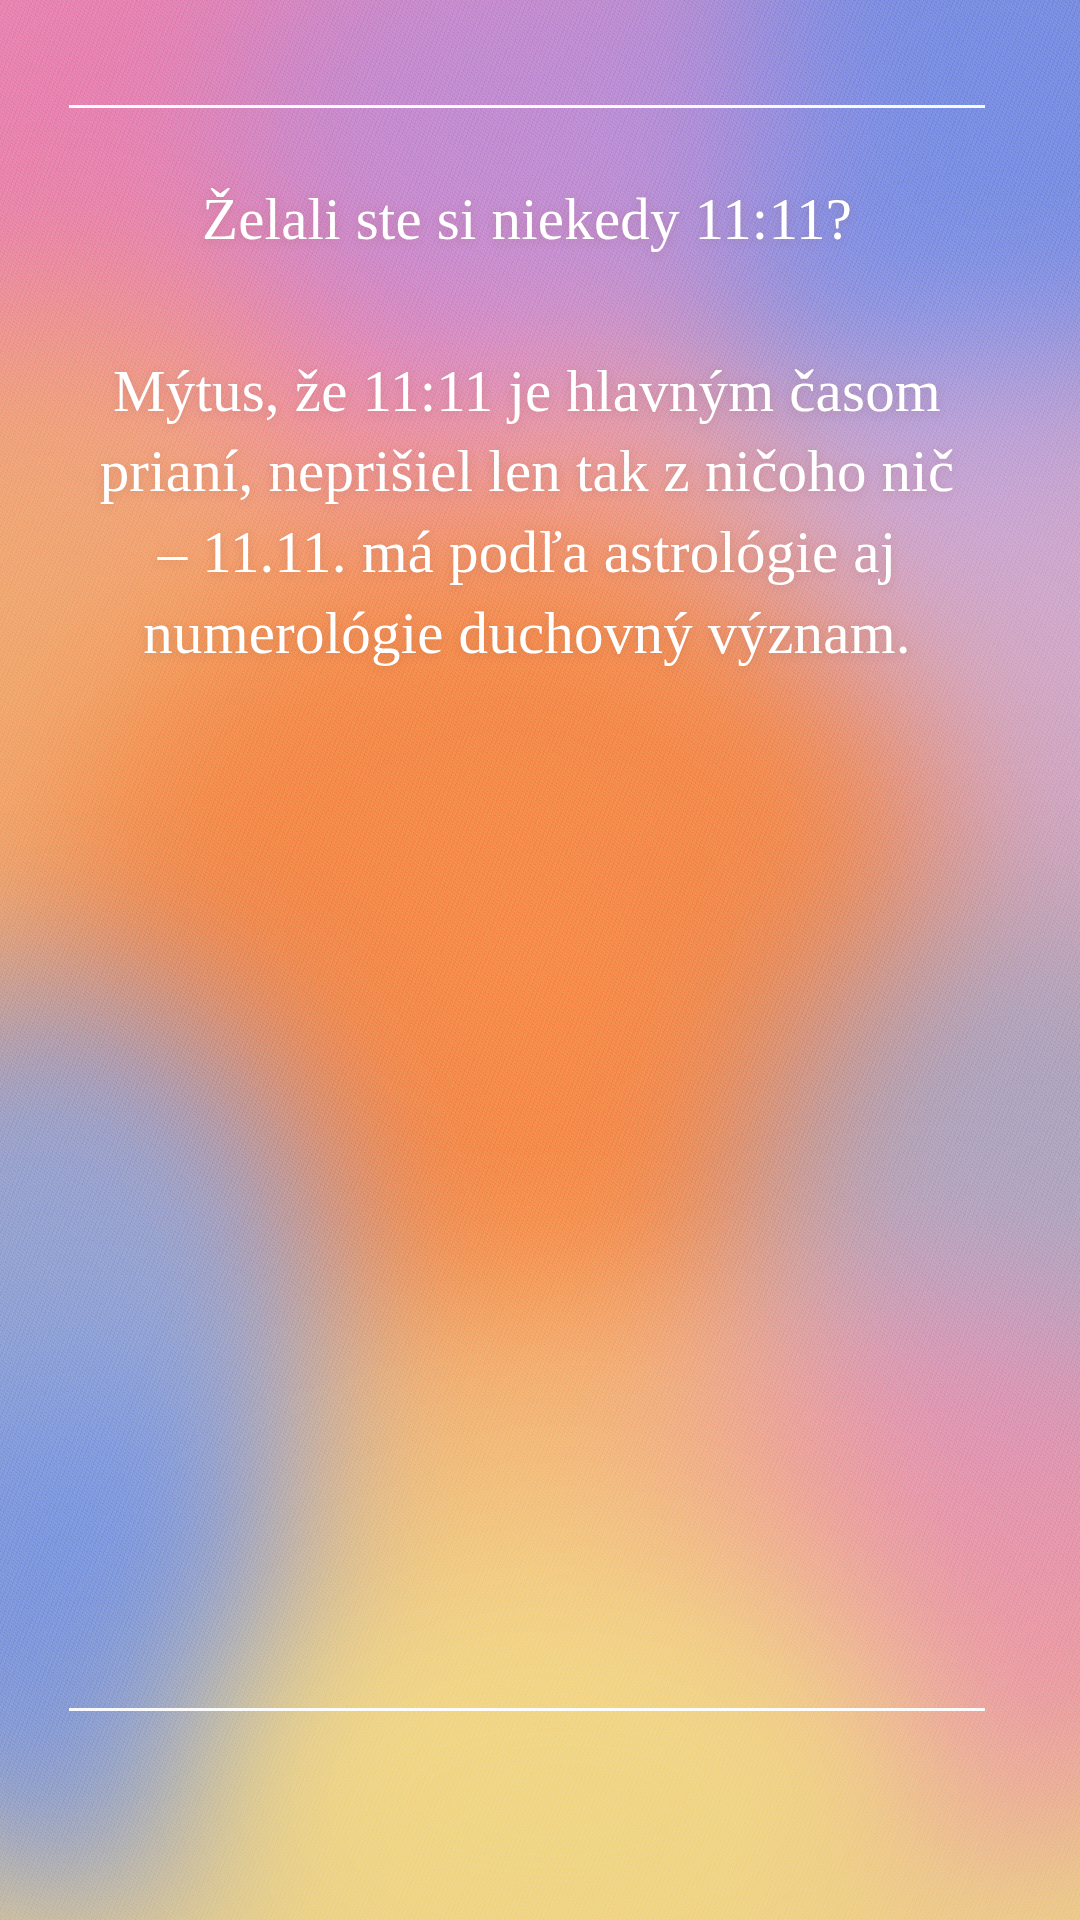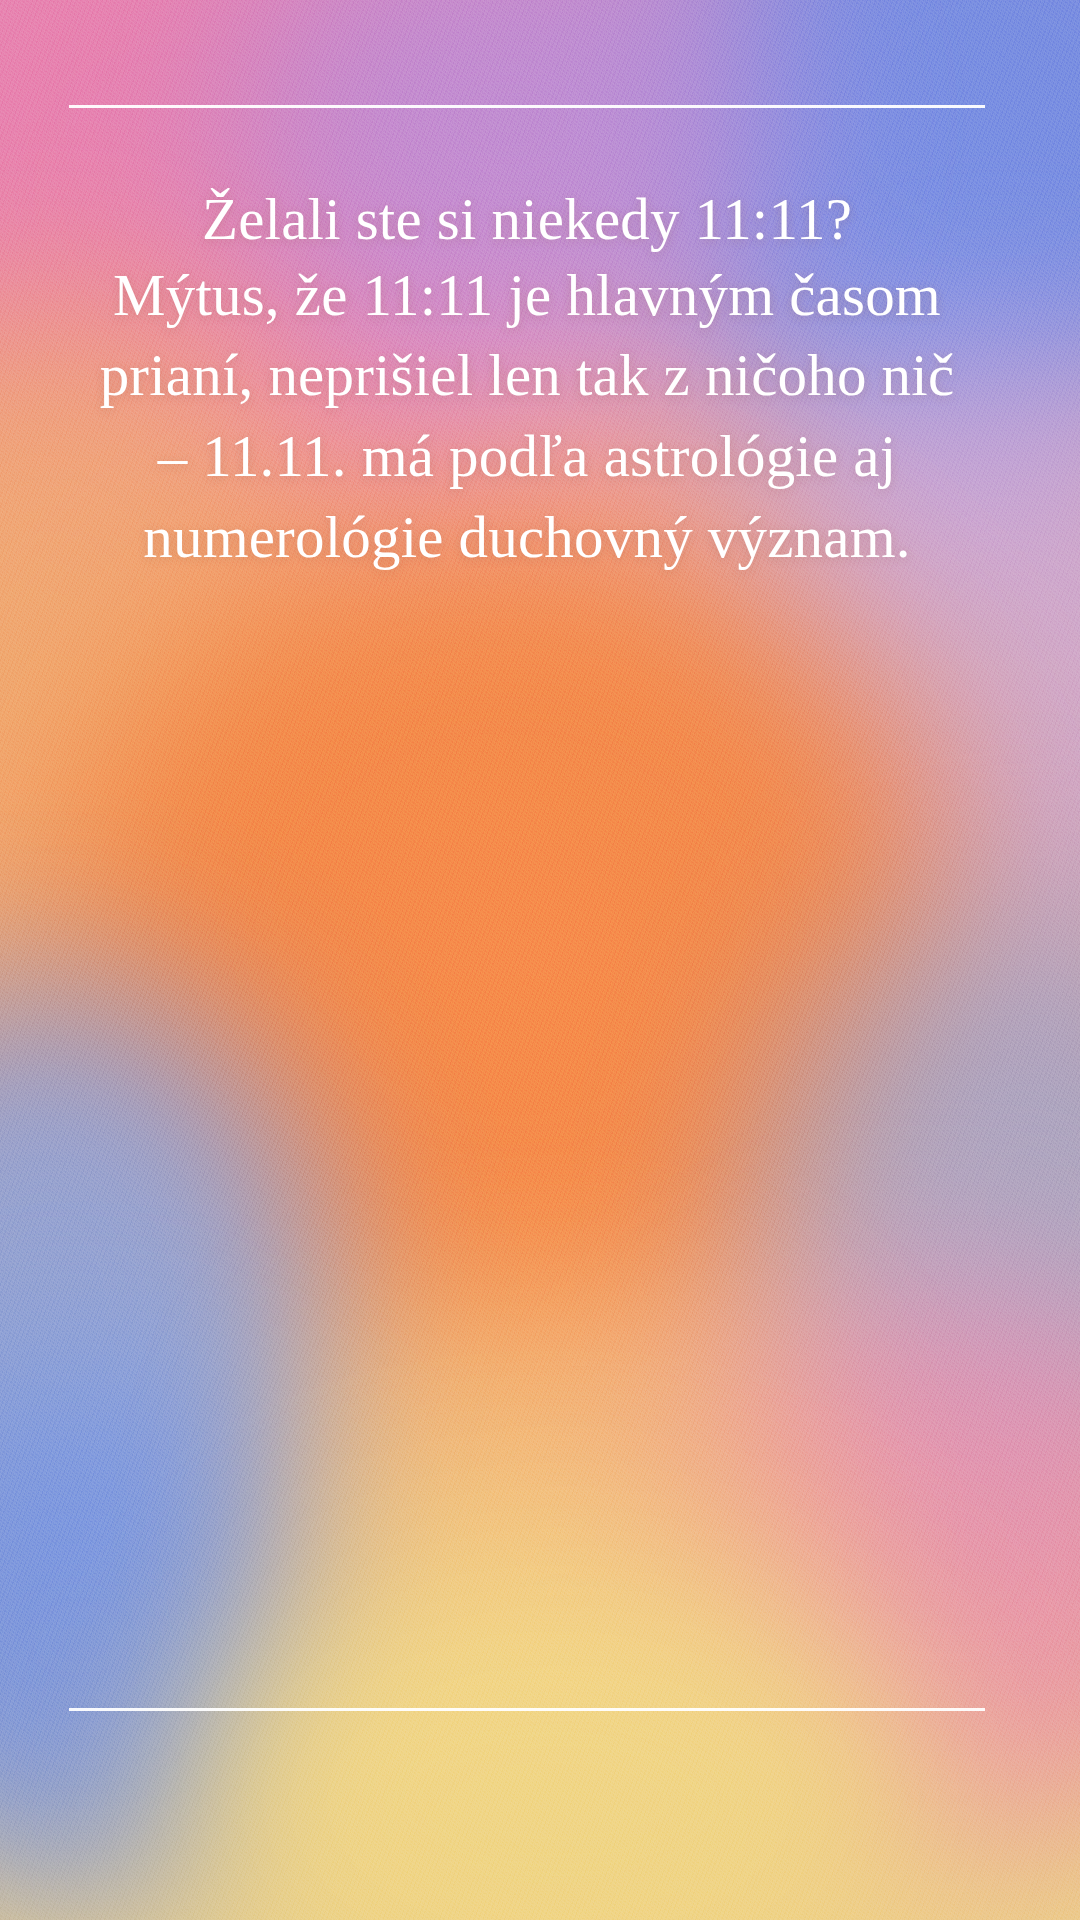--- a/index.html
+++ b/index.html
@@ -113,21 +113,21 @@
   }
 
   .para {
     font-size: 59px;
     line-height: 1.37;
     margin: 0;
     font-weight: 400;
     letter-spacing: .2px;
   }
 
-  .para-1 { padding: 0 10px; }
+  .para-1 { margin-top: 96px; padding: 0 10px; }
   .para-2 { margin-top: 100px; padding: 0 2px; }
 </style>
 </head>
 <body>
 
 <div class="slide">
 
   <div class="bg-base"></div>
 
   <div class="bg-blob blob-pink-tl"></div>

